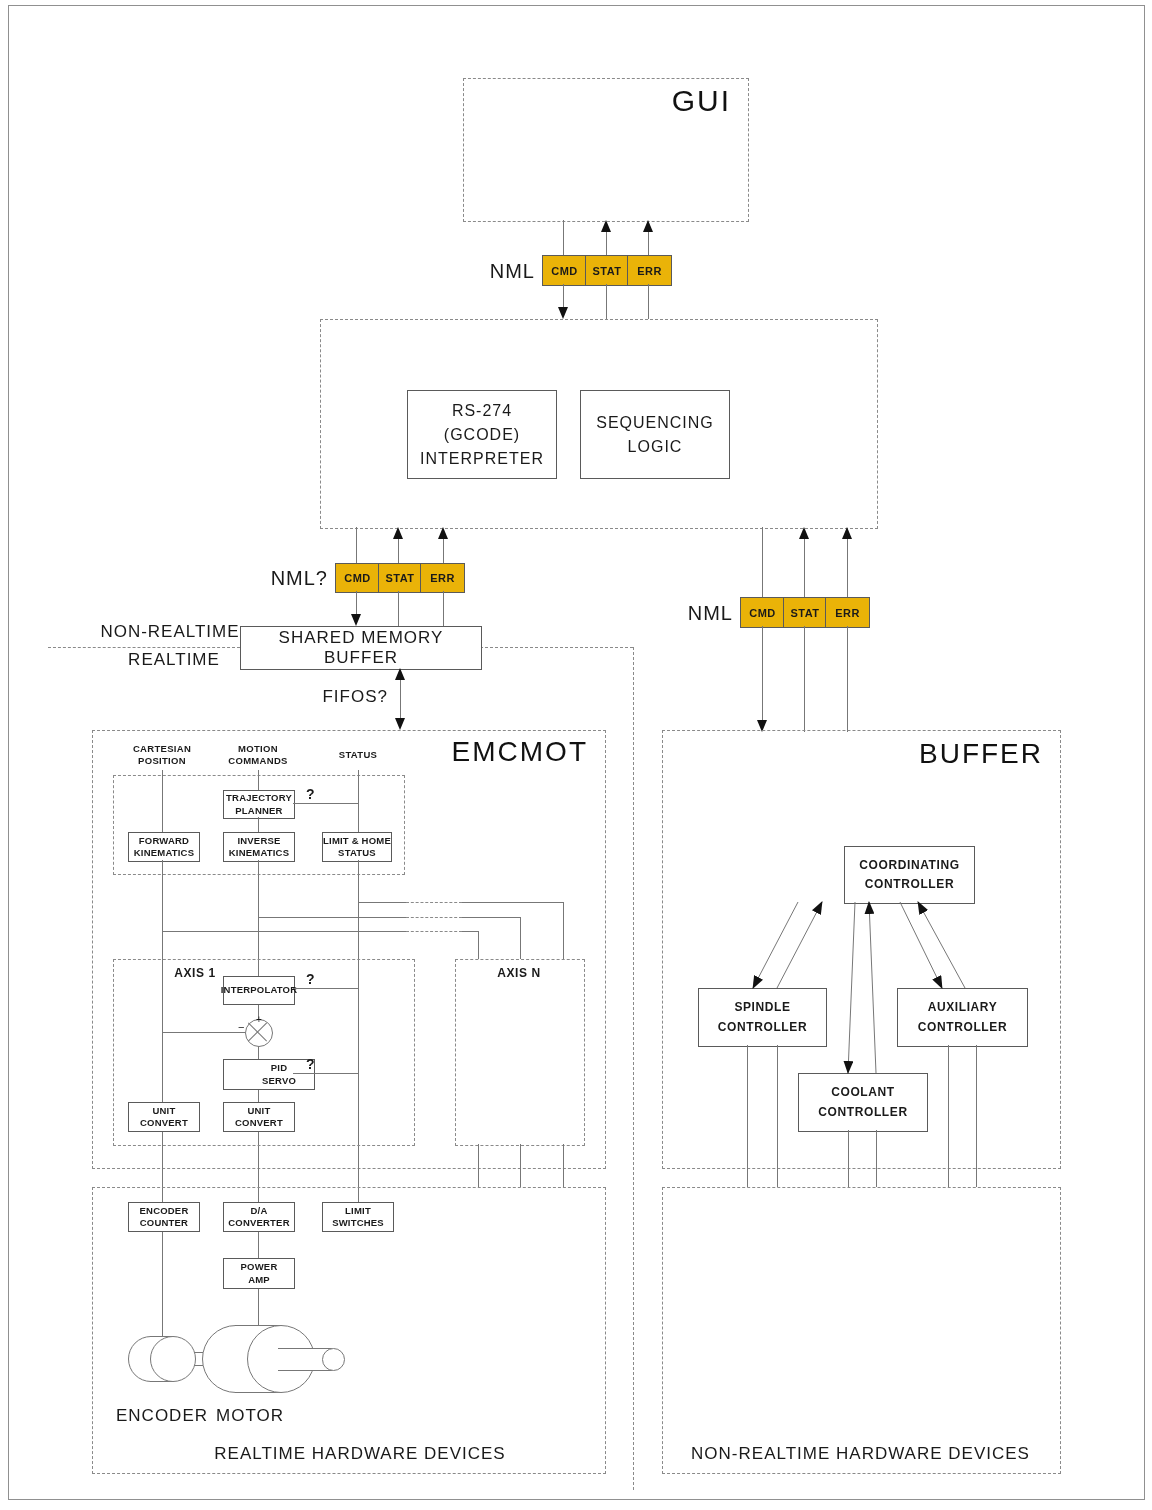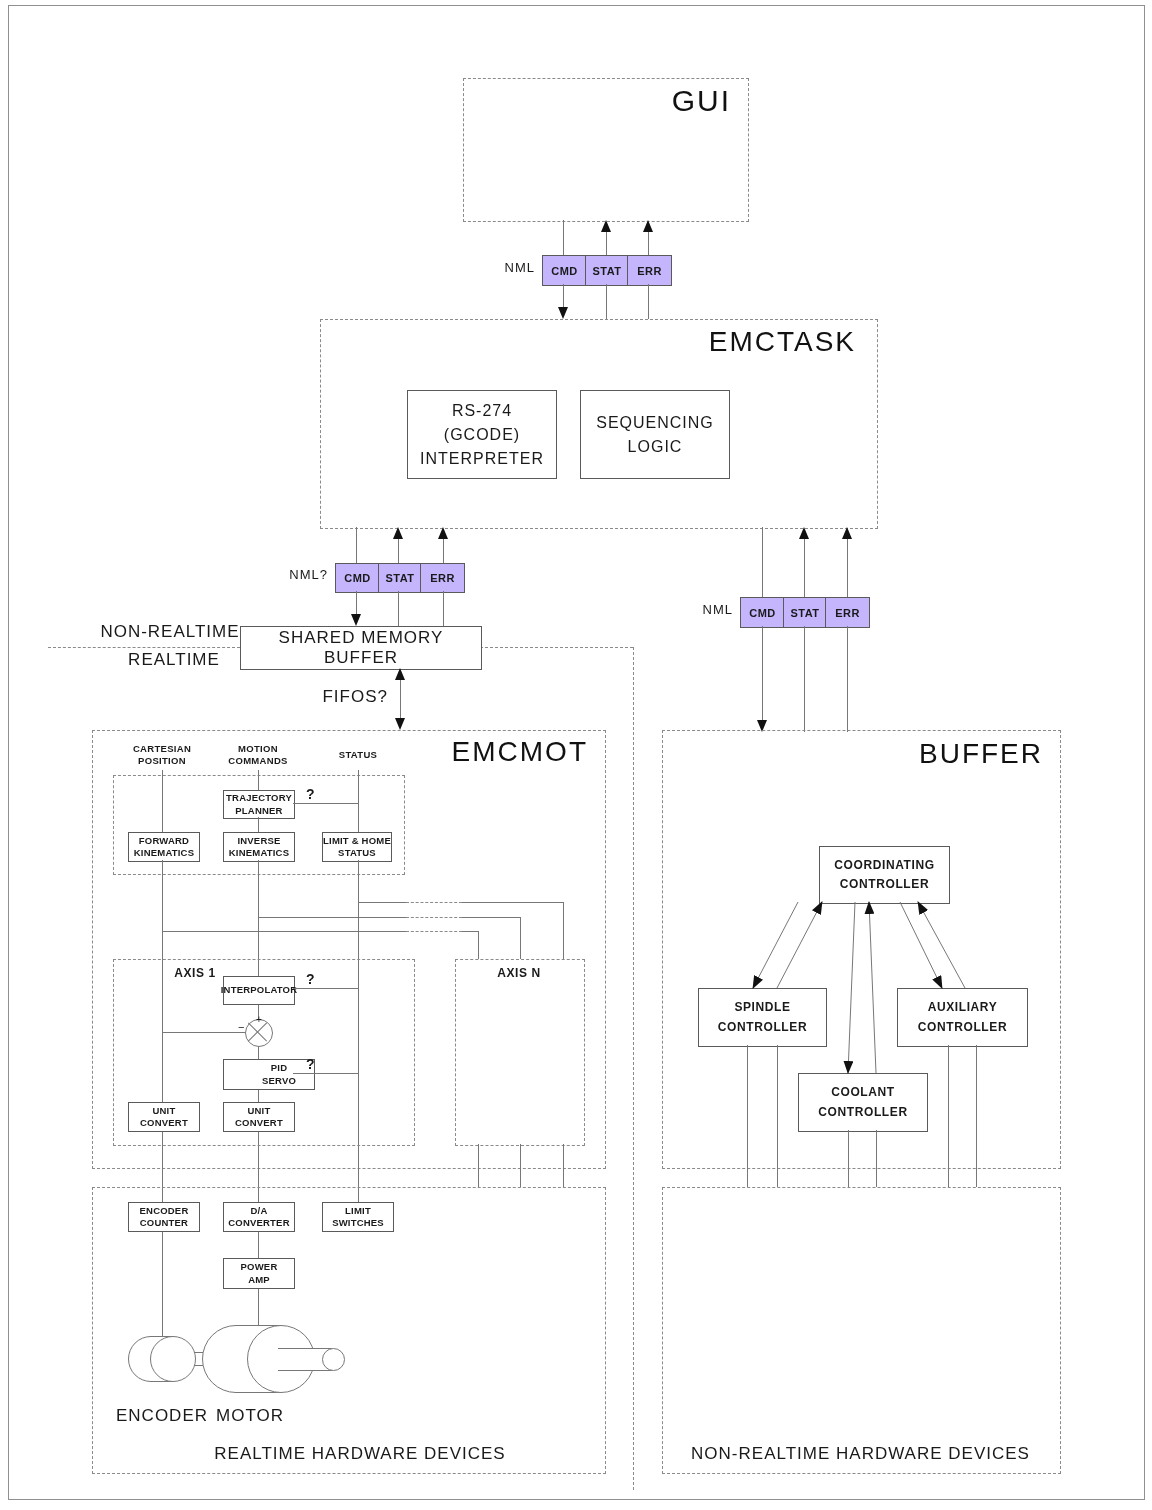--- a/index.html
+++ b/index.html
@@ -10,22 +10,22 @@
   .lv{position:absolute;width:1px;background:#777;}
   .lh{position:absolute;height:1px;background:#777;}
   .lhd{position:absolute;height:0;border-top:1px dashed #8a8a8a;}
   .lvd{position:absolute;width:0;border-left:1px dashed #8a8a8a;}
   .txt{position:absolute;white-space:pre-line;}
   .ctr{text-align:center;}
   .rgt{text-align:right;}
   .t1{font-size:30px;letter-spacing:2px;color:#111;}
   .t2{font-size:28px;letter-spacing:2px;color:#111;}
   .mid{font-size:17px;letter-spacing:1px;}
-  .nmll{font-size:13px;letter-spacing:1px;}
-  .cell{position:absolute;border:1px solid #5a5a5a;background:#c4b5fd;display:flex;align-items:center;justify-content:center;
+  .nmll{font-size:20px;letter-spacing:1px;}
+  .cell{position:absolute;border:1px solid #5a5a5a;background:#eab308;display:flex;align-items:center;justify-content:center;
         font-size:11px;font-weight:700;letter-spacing:.5px;}
   .sm{font-size:9.5px;font-weight:700;letter-spacing:.2px;line-height:1.3;}
   .md{font-size:12px;font-weight:600;letter-spacing:.6px;line-height:1.6;}
   .big{font-size:16px;letter-spacing:1px;line-height:1.5;}
   .col{font-size:9.5px;font-weight:700;letter-spacing:.3px;line-height:1.3;}
   .q{font-size:14px;font-weight:700;}
   .ad{position:absolute;width:0;height:0;border-left:5px solid transparent;border-right:5px solid transparent;border-top:12px solid #111;}
   .au{position:absolute;width:0;height:0;border-left:5px solid transparent;border-right:5px solid transparent;border-bottom:12px solid #111;}
   .circ{position:absolute;border:1px solid #777;border-radius:50%;background:#fff;}
   .cyl{position:absolute;border-top:1px solid #777;border-bottom:1px solid #777;background:#fff;}
@@ -51,21 +51,20 @@
   <div class="cell" style="left:542px;top:255px;width:43px;height:29px;">CMD</div>
   <div class="cell" style="left:585px;top:255px;width:42px;height:29px;">STAT</div>
   <div class="cell" style="left:627px;top:255px;width:43px;height:29px;">ERR</div>
 
   <div class="lv" style="left:563px;top:284px;height:23px;"></div>
   <div class="ad" style="left:558px;top:307px;"></div>
   <div class="lv" style="left:606px;top:284px;height:35px;"></div>
   <div class="lv" style="left:648px;top:284px;height:35px;"></div>
 
   <div class="bd" style="left:320px;top:319px;width:556px;height:208px;"></div>
-  <div class="txt t2 rgt" style="left:320px;top:326px;width:536px;">EMCTASK</div>
   <div class="bs big" style="left:407px;top:390px;width:148px;height:87px;">RS-274
 (GCODE)
 INTERPRETER</div>
   <div class="bs big" style="left:580px;top:390px;width:148px;height:87px;">SEQUENCING
 LOGIC</div>
 
   <div class="lv" style="left:356px;top:527px;height:36px;"></div>
   <div class="au" style="left:393px;top:527px;"></div>
   <div class="lv" style="left:398px;top:539px;height:24px;"></div>
   <div class="au" style="left:438px;top:527px;"></div>
@@ -189,21 +188,21 @@
 
   <div class="bd" style="left:455px;top:959px;width:128px;height:185px;"></div>
   <div class="txt md ctr" style="left:469px;top:964px;width:100px;">AXIS N</div>
   <div class="lv" style="left:478px;top:1144px;height:43px;"></div>
   <div class="lv" style="left:520px;top:1144px;height:43px;"></div>
   <div class="lv" style="left:563px;top:1144px;height:43px;"></div>
 
   <div class="bd" style="left:662px;top:730px;width:397px;height:437px;"></div>
   <div class="txt t2 rgt" style="left:662px;top:738px;width:381px;">BUFFER</div>
 
-  <div class="bs md" style="left:819px;top:846px;width:129px;height:56px;">COORDINATING
+  <div class="bs md" style="left:844px;top:846px;width:129px;height:56px;">COORDINATING
 CONTROLLER</div>
   <div class="bs md" style="left:698px;top:988px;width:127px;height:57px;">SPINDLE
 CONTROLLER</div>
   <div class="bs md" style="left:897px;top:988px;width:129px;height:57px;">AUXILIARY
 CONTROLLER</div>
   <div class="bs md" style="left:798px;top:1073px;width:128px;height:57px;">COOLANT
 CONTROLLER</div>
 
   <svg style="position:absolute;left:660px;top:730px;" width="400" height="460" viewBox="0 0 400 460">
     <defs>

